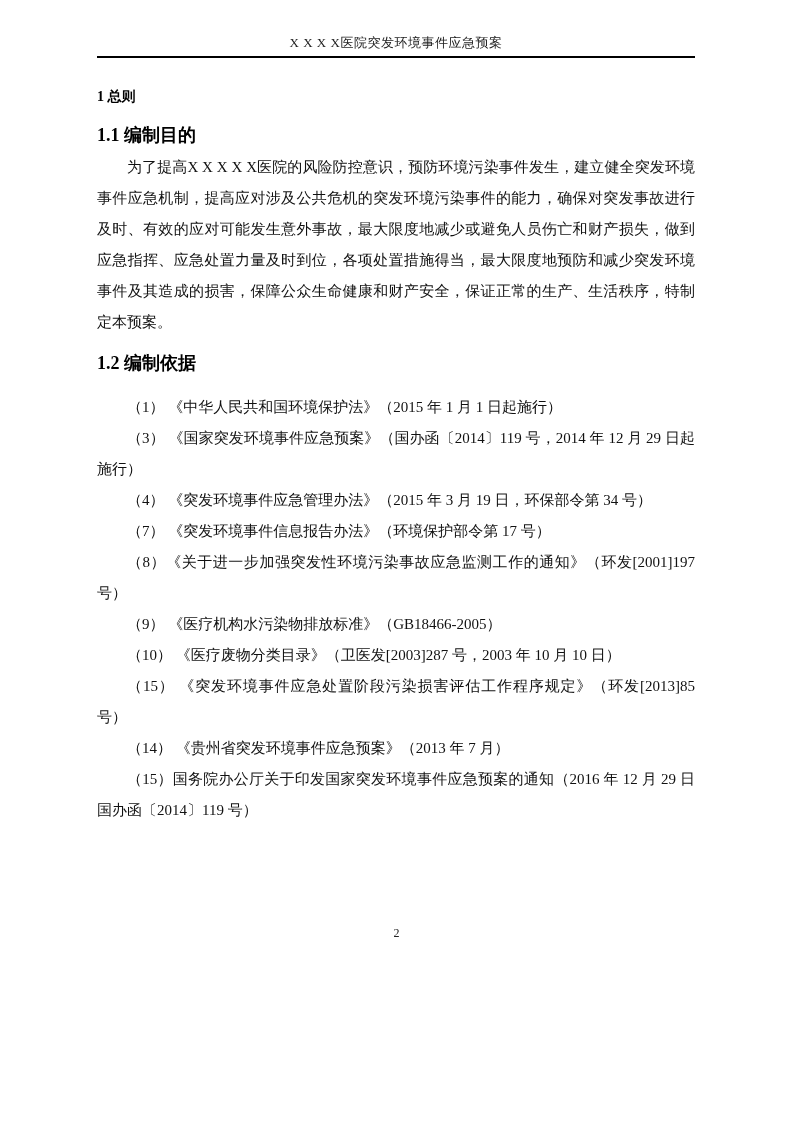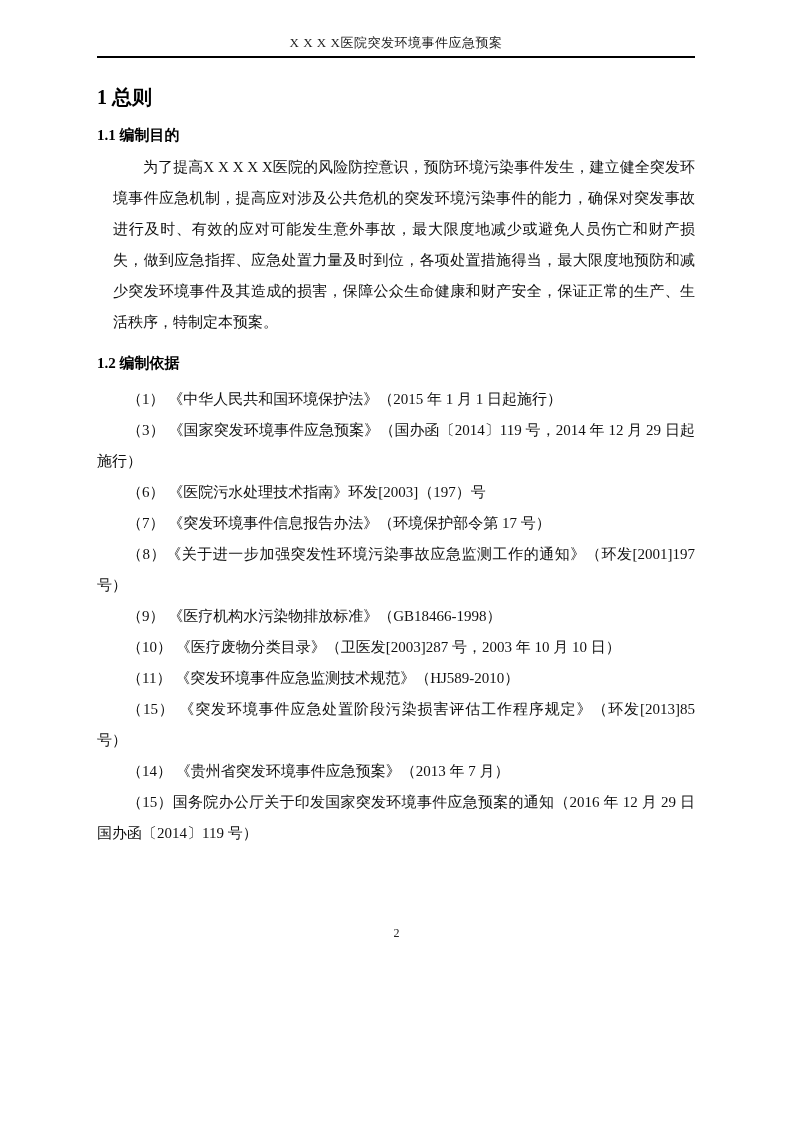--- a/index.html
+++ b/index.html
@@ -31,44 +31,44 @@
     line-height: 18px;
     color: #222222;
     letter-spacing: 0.5px;
   }
   .header-rule {
     border: none;
     border-top: 2px solid #000000;
     margin: 4px 0 0 0;
   }
   h1.doc-h1 {
-    font-size: 20px;
+    font-size: 14px;
     font-weight: bold;
     color: #000000;
     margin: 26px 0 0 0;
     line-height: 26px;
     font-family: "Liberation Serif", "DejaVu Serif", serif;
   }
   h2.doc-h2 {
-    font-size: 15px;
+    font-size: 18px;
     font-weight: bold;
     color: #000000;
     margin: 13px 0 0 0;
     line-height: 24px;
   }
   p.body-para {
     font-size: 15px;
     line-height: 31px;
     text-align: justify;
     text-indent: 2em;
-    margin: 5px 0 0 16px;
+    margin: 5px 0 0 0;
     color: #111111;
   }
   .refs {
-    margin-top: 9px;
+    margin-top: 17px;
   }
   .refs p.ref-item {
     font-size: 15px;
     line-height: 31px;
     text-align: justify;
     text-indent: 2em;
     margin: 0;
     color: #111111;
   }
   .refs p.ref-item.wrap-indent {
@@ -98,26 +98,25 @@
 
     <h2 class="doc-h2">1.1 编制目的</h2>
 
     <p class="body-para">为了提高X X X X X医院的风险防控意识，预防环境污染事件发生，建立健全突发环境事件应急机制，提高应对涉及公共危机的突发环境污染事件的能力，确保对突发事故进行及时、有效的应对可能发生意外事故，最大限度地减少或避免人员伤亡和财产损失，做到应急指挥、应急处置力量及时到位，各项处置措施得当，最大限度地预防和减少突发环境事件及其造成的损害，保障公众生命健康和财产安全，保证正常的生产、生活秩序，特制定本预案。</p>
 
     <h2 class="doc-h2">1.2 编制依据</h2>
 
     <div class="refs">
       <p class="ref-item">（1） 《中华人民共和国环境保护法》（2015 年 1 月 1 日起施行）</p>
       <p class="ref-item">（3） 《国家突发环境事件应急预案》（国办函〔2014〕119 号，2014 年 12 月 29 日起施行）</p>
-      <p class="ref-item">（6） 《医院污水处理技术指南》环发[2003]（197）号</p>
+      <p class="ref-item">（4） 《突发环境事件应急管理办法》（2015 年 3 月 19 日，环保部令第 34 号）</p>
       <p class="ref-item">（7） 《突发环境事件信息报告办法》（环境保护部令第 17 号）</p>
       <p class="ref-item">（8）《关于进一步加强突发性环境污染事故应急监测工作的通知》（环发[2001]197 号）</p>
-      <p class="ref-item">（9） 《医疗机构水污染物排放标准》（GB18466-1998）</p>
+      <p class="ref-item">（9） 《医疗机构水污染物排放标准》（GB18466-2005）</p>
       <p class="ref-item">（10） 《医疗废物分类目录》（卫医发[2003]287 号，2003 年 10 月 10 日）</p>
-      <p class="ref-item">（11） 《突发环境事件应急监测技术规范》（HJ589-2010）</p>
       <p class="ref-item">（15） 《突发环境事件应急处置阶段污染损害评估工作程序规定》（环发[2013]85 号）</p>
       <p class="ref-item">（14） 《贵州省突发环境事件应急预案》（2013 年 7 月）</p>
       <p class="ref-item">（15）国务院办公厅关于印发国家突发环境事件应急预案的通知（2016 年 12 月 29 日国办函〔2014〕119 号）</p>
     </div>
 
   </div>
 
   <div class="page-footer">2</div>
 </div>
 

